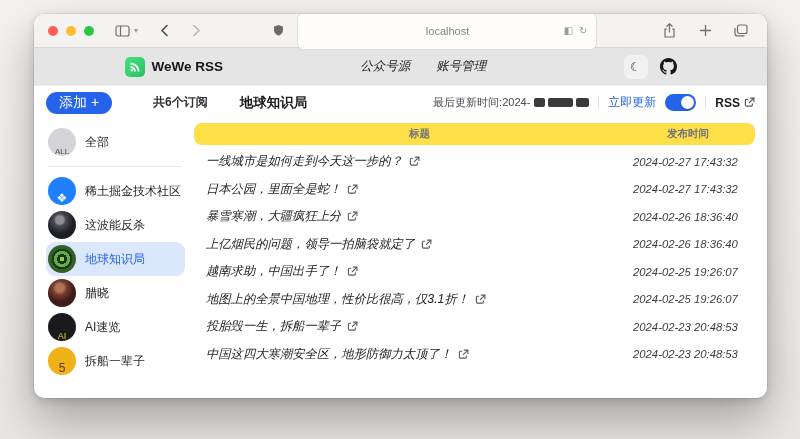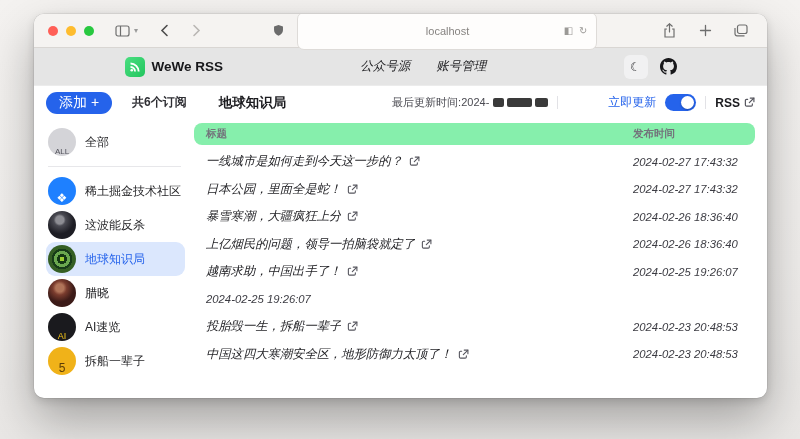--- a/index.html
+++ b/index.html
@@ -60,29 +60,29 @@
   }
   .gh { color:#17171a; display:flex; }
 
   
   .app-toolbar { height:33px; display:flex; align-items:center; padding:0 12px; gap:0; }
   .add-btn {
     height:22px; padding:0 13px; border:none; border-radius:11px;
     background:var(--accent); color:#fff; font-size:14px; display:flex; align-items:center; gap:4px;
     font-family:inherit;
   }
-  .sub-count { font-size:12px; font-weight:600; color:#2e2e33; margin-left:20px; }
+  .sub-count { font-size:12px; font-weight:600; color:#2e2e33; margin-left:41px; }
   .feed-title { font-size:13.5px; font-weight:600; color:#1b1b1f; margin-left:32px; }
   .toolbar-right { margin-left:auto; display:flex; align-items:center; gap:9px; }
   .last-updated { font-size:11px; color:#4b4b52; display:flex; align-items:center; gap:2px; }
   .redact { display:inline-flex; gap:3px; margin-left:2px; align-items:center; }
   .redact i { display:inline-block; height:9px; background:#1f1f1f; border-radius:2px; filter:blur(.6px); opacity:.88; }
   .redact i:nth-child(1){ width:11px; } .redact i:nth-child(2){ width:25px; } .redact i:nth-child(3){ width:13px; }
   .vdiv { width:1px; height:13px; background:#e2e2e6; }
-  .update-now { font-size:12px; color:var(--accent); font-weight:500; cursor:pointer;margin-left:41px; }
+  .update-now { font-size:12px; color:var(--accent); font-weight:500; cursor:pointer; }
   .switch { width:31px; height:17px; border-radius:9px; background:var(--accent); position:relative; cursor:pointer; }
   .switch .knob { position:absolute; right:2px; top:2px; width:13px; height:13px; border-radius:50%; background:#fff; box-shadow:0 1px 2px rgba(0,0,0,.25); }
   .rss-link { font-size:12px; font-weight:600; color:#1b1b1f; display:flex; align-items:center; gap:4px; cursor:pointer; }
 
   
   .app-body { display:flex; padding:2px 12px 0 12px; height:280px; }
   .sidebar { width:139px; flex:0 0 139px; padding-top:4px; }
   .side-item {
     height:34px; display:flex; align-items:center; gap:9px; padding:0 4px 0 2px;
     border-radius:9px; cursor:pointer; margin-bottom:0;
@@ -93,23 +93,23 @@
   .avatar {
     width:28px; height:28px; border-radius:50%; flex:0 0 28px;
     display:flex; align-items:flex-end; justify-content:center;
     font-weight:normal; font-size:10px; overflow:hidden;
   }
   .side-label { font-size:12px; color:#27272a; white-space:nowrap; overflow:hidden; }
   .side-divider { height:1px; background:#e7e7ea; margin:7px 4px 7px 2px; }
 
   .content { flex:1; margin-left:9px; }
   .table-header {
-    height:22px; background:#86efac; border-radius:8px; display:grid;
+    height:22px; background:#fde047; border-radius:8px; display:grid;
     grid-template-columns:1fr 110px; align-items:center; padding:0 12px;
-    font-size:10.5px; font-weight:600; color:#73737b; margin-top:2px;
+    font-size:10.5px; font-weight:600; color:#73737b; margin-top:2px;text-align:center;
   }
   .rows { margin-top:3px;font-style:italic; }
   .trow { display:grid; grid-template-columns:1fr 110px; align-items:center; height:27.5px; padding:0 12px; }
   .title-cell { display:flex; align-items:center; gap:6px; color:#232327; text-decoration:none; min-width:0; }
   .title-cell .t { font-size:12.3px; white-space:nowrap; overflow:hidden; text-overflow:ellipsis; }
   .ext { color:#56565e; flex:0 0 auto; }
   .time-cell { font-size:11.3px; color:#3c3c43; }
 </style>
 </head>
 <body>
@@ -353,20 +353,28 @@
                 <svg class="ext" width="11" height="11" viewBox="0 0 12 12" fill="none" stroke="currentColor" stroke-width="1.2" stroke-linecap="round">
                   <path d="M4 2.5H2.8A1.3 1.3 0 0 0 1.5 3.8v5A1.3 1.3 0 0 0 2.8 10h5a1.3 1.3 0 0 0 1.3-1.3V7.5"></path>
                   <path d="M6.8 1.2h4v4"></path>
                   <path d="M10.6 1.4 5.8 6.2"></path>
                 </svg>
               </a>
               <span class="time-cell">2024-02-25 19:26:07</span>
             </div>
 
             <div class="trow">
+              <a class="title-cell">
+                <span class="t">地图上的全景中国地理，性价比很高，仅3.1折！</span>
+                <svg class="ext" width="11" height="11" viewBox="0 0 12 12" fill="none" stroke="currentColor" stroke-width="1.2" stroke-linecap="round">
+                  <path d="M4 2.5H2.8A1.3 1.3 0 0 0 1.5 3.8v5A1.3 1.3 0 0 0 2.8 10h5a1.3 1.3 0 0 0 1.3-1.3V7.5"></path>
+                  <path d="M6.8 1.2h4v4"></path>
+                  <path d="M10.6 1.4 5.8 6.2"></path>
+                </svg>
+              </a>
               <span class="time-cell">2024-02-25 19:26:07</span>
             </div>
 
             <div class="trow">
               <a class="title-cell">
                 <span class="t">投胎毁一生，拆船一辈子</span>
                 <svg class="ext" width="11" height="11" viewBox="0 0 12 12" fill="none" stroke="currentColor" stroke-width="1.2" stroke-linecap="round">
                   <path d="M4 2.5H2.8A1.3 1.3 0 0 0 1.5 3.8v5A1.3 1.3 0 0 0 2.8 10h5a1.3 1.3 0 0 0 1.3-1.3V7.5"></path>
                   <path d="M6.8 1.2h4v4"></path>
                   <path d="M10.6 1.4 5.8 6.2"></path>

